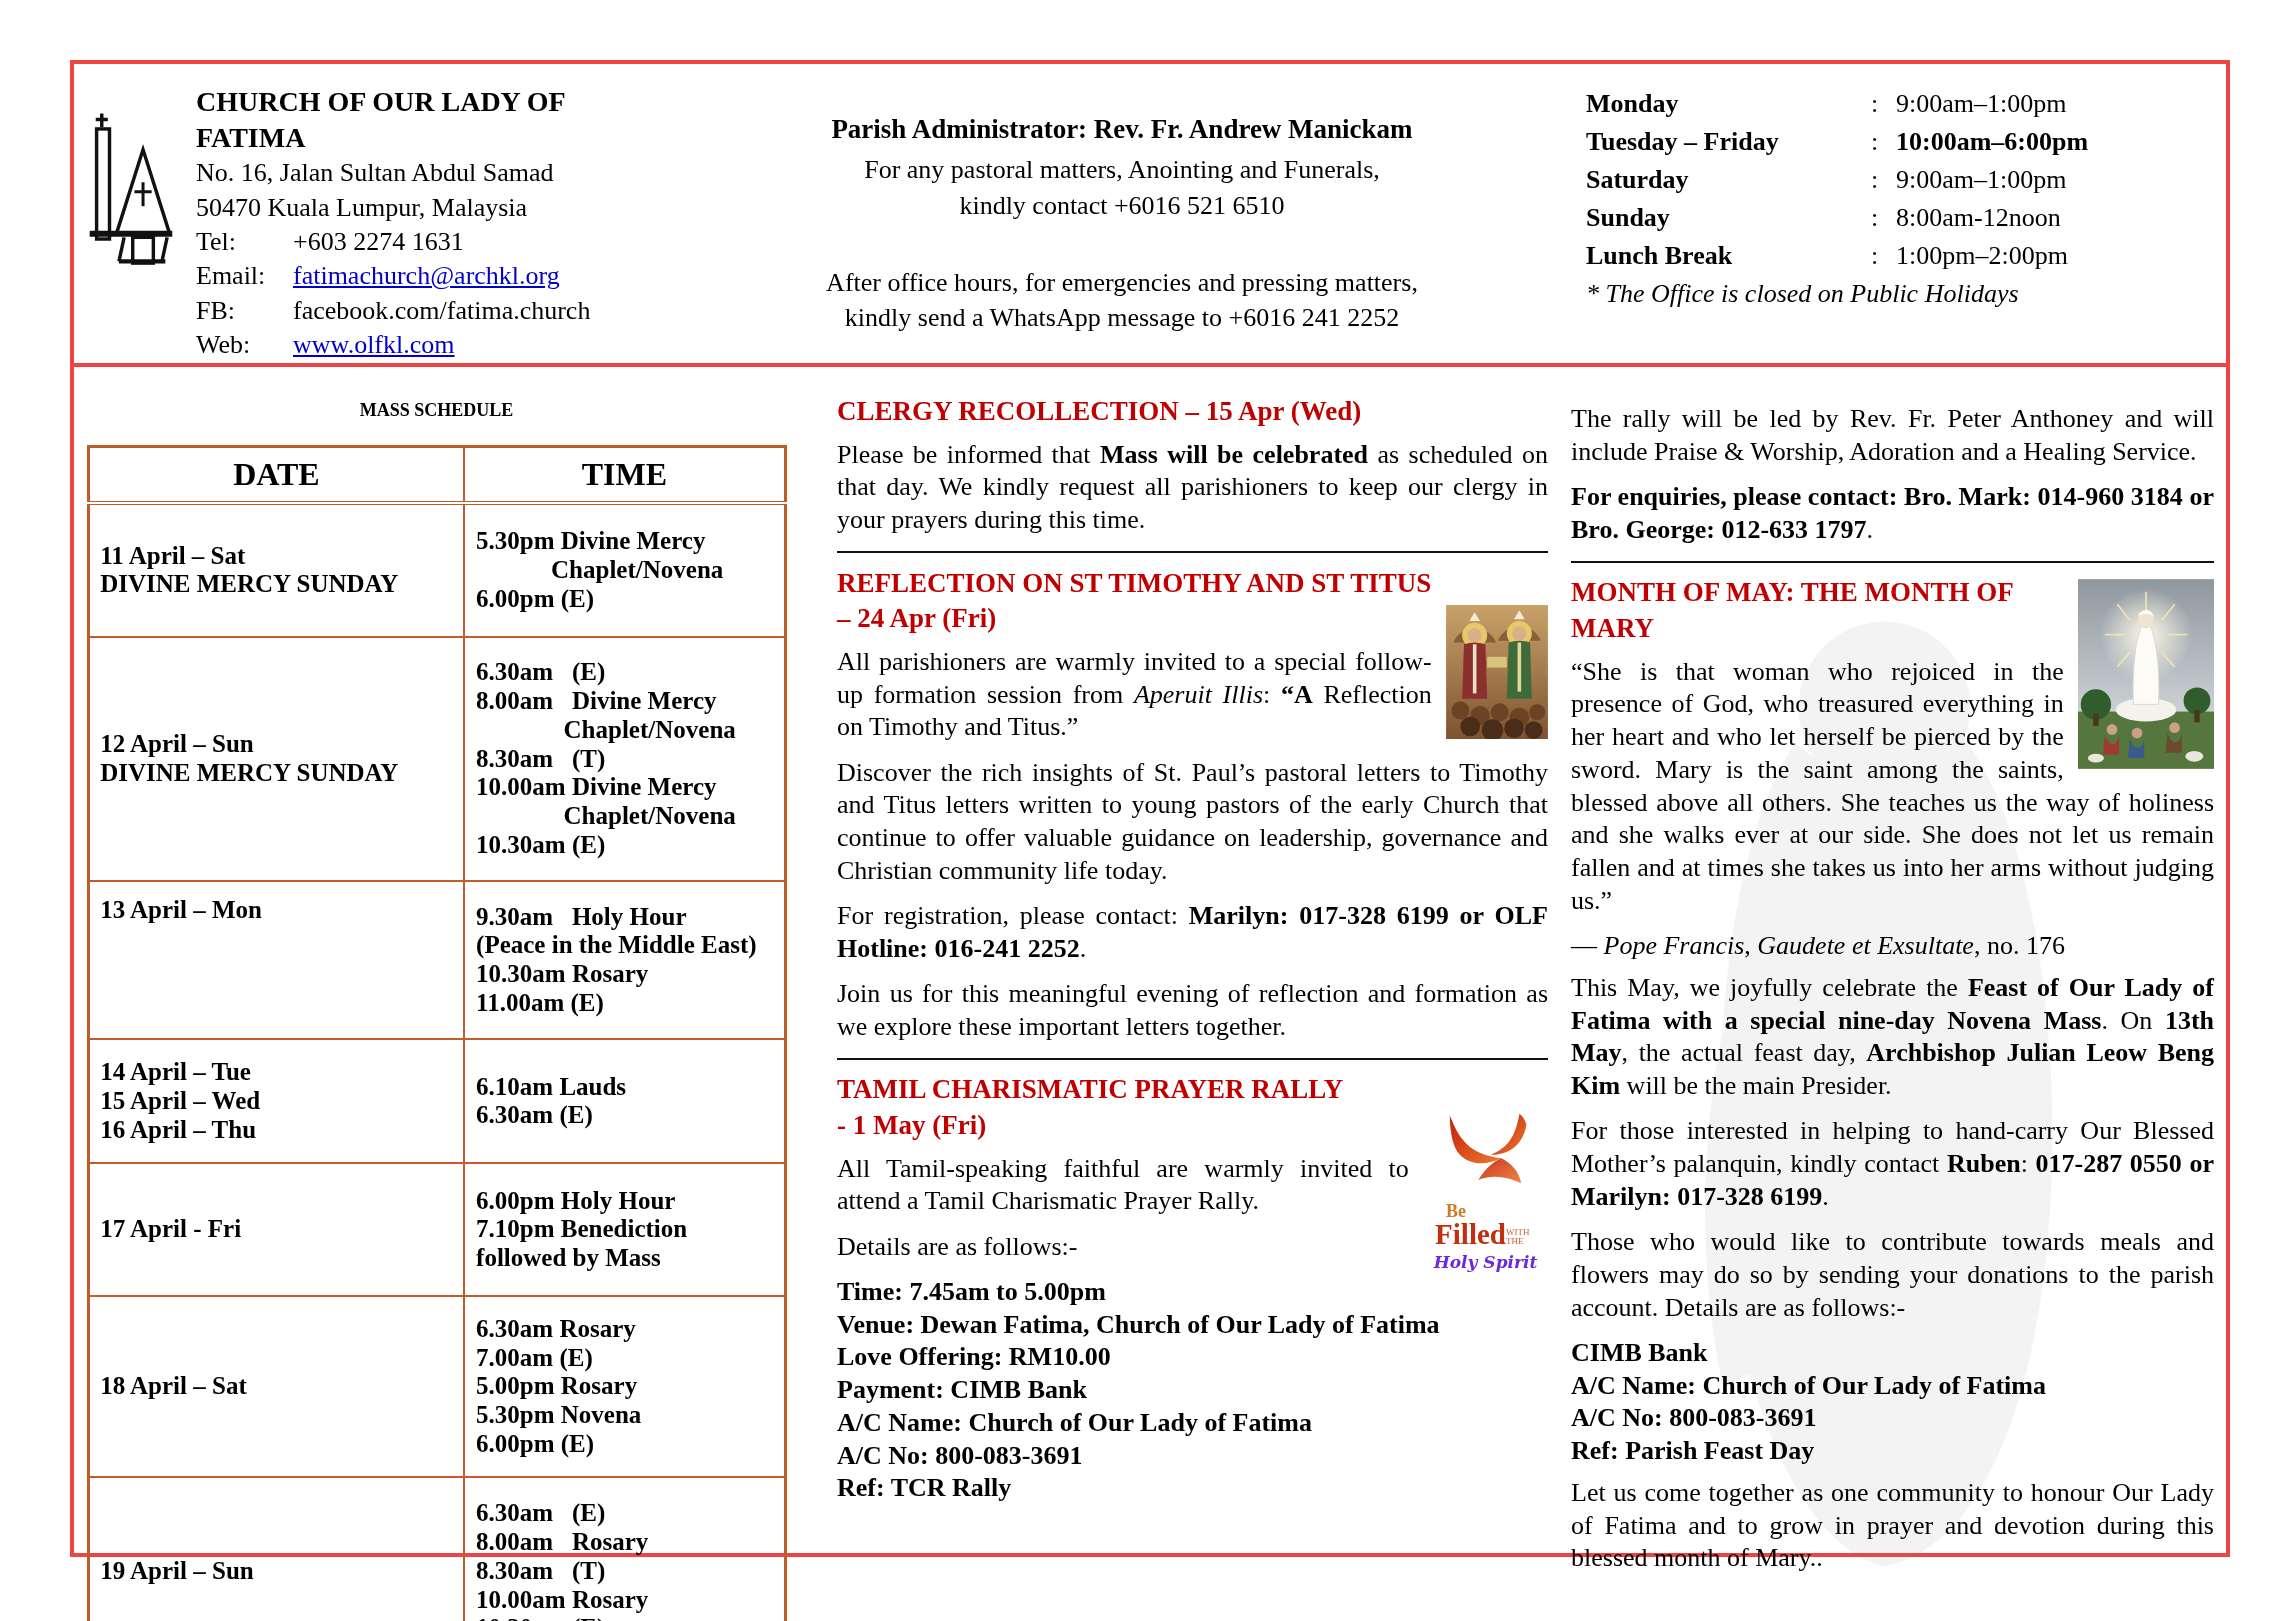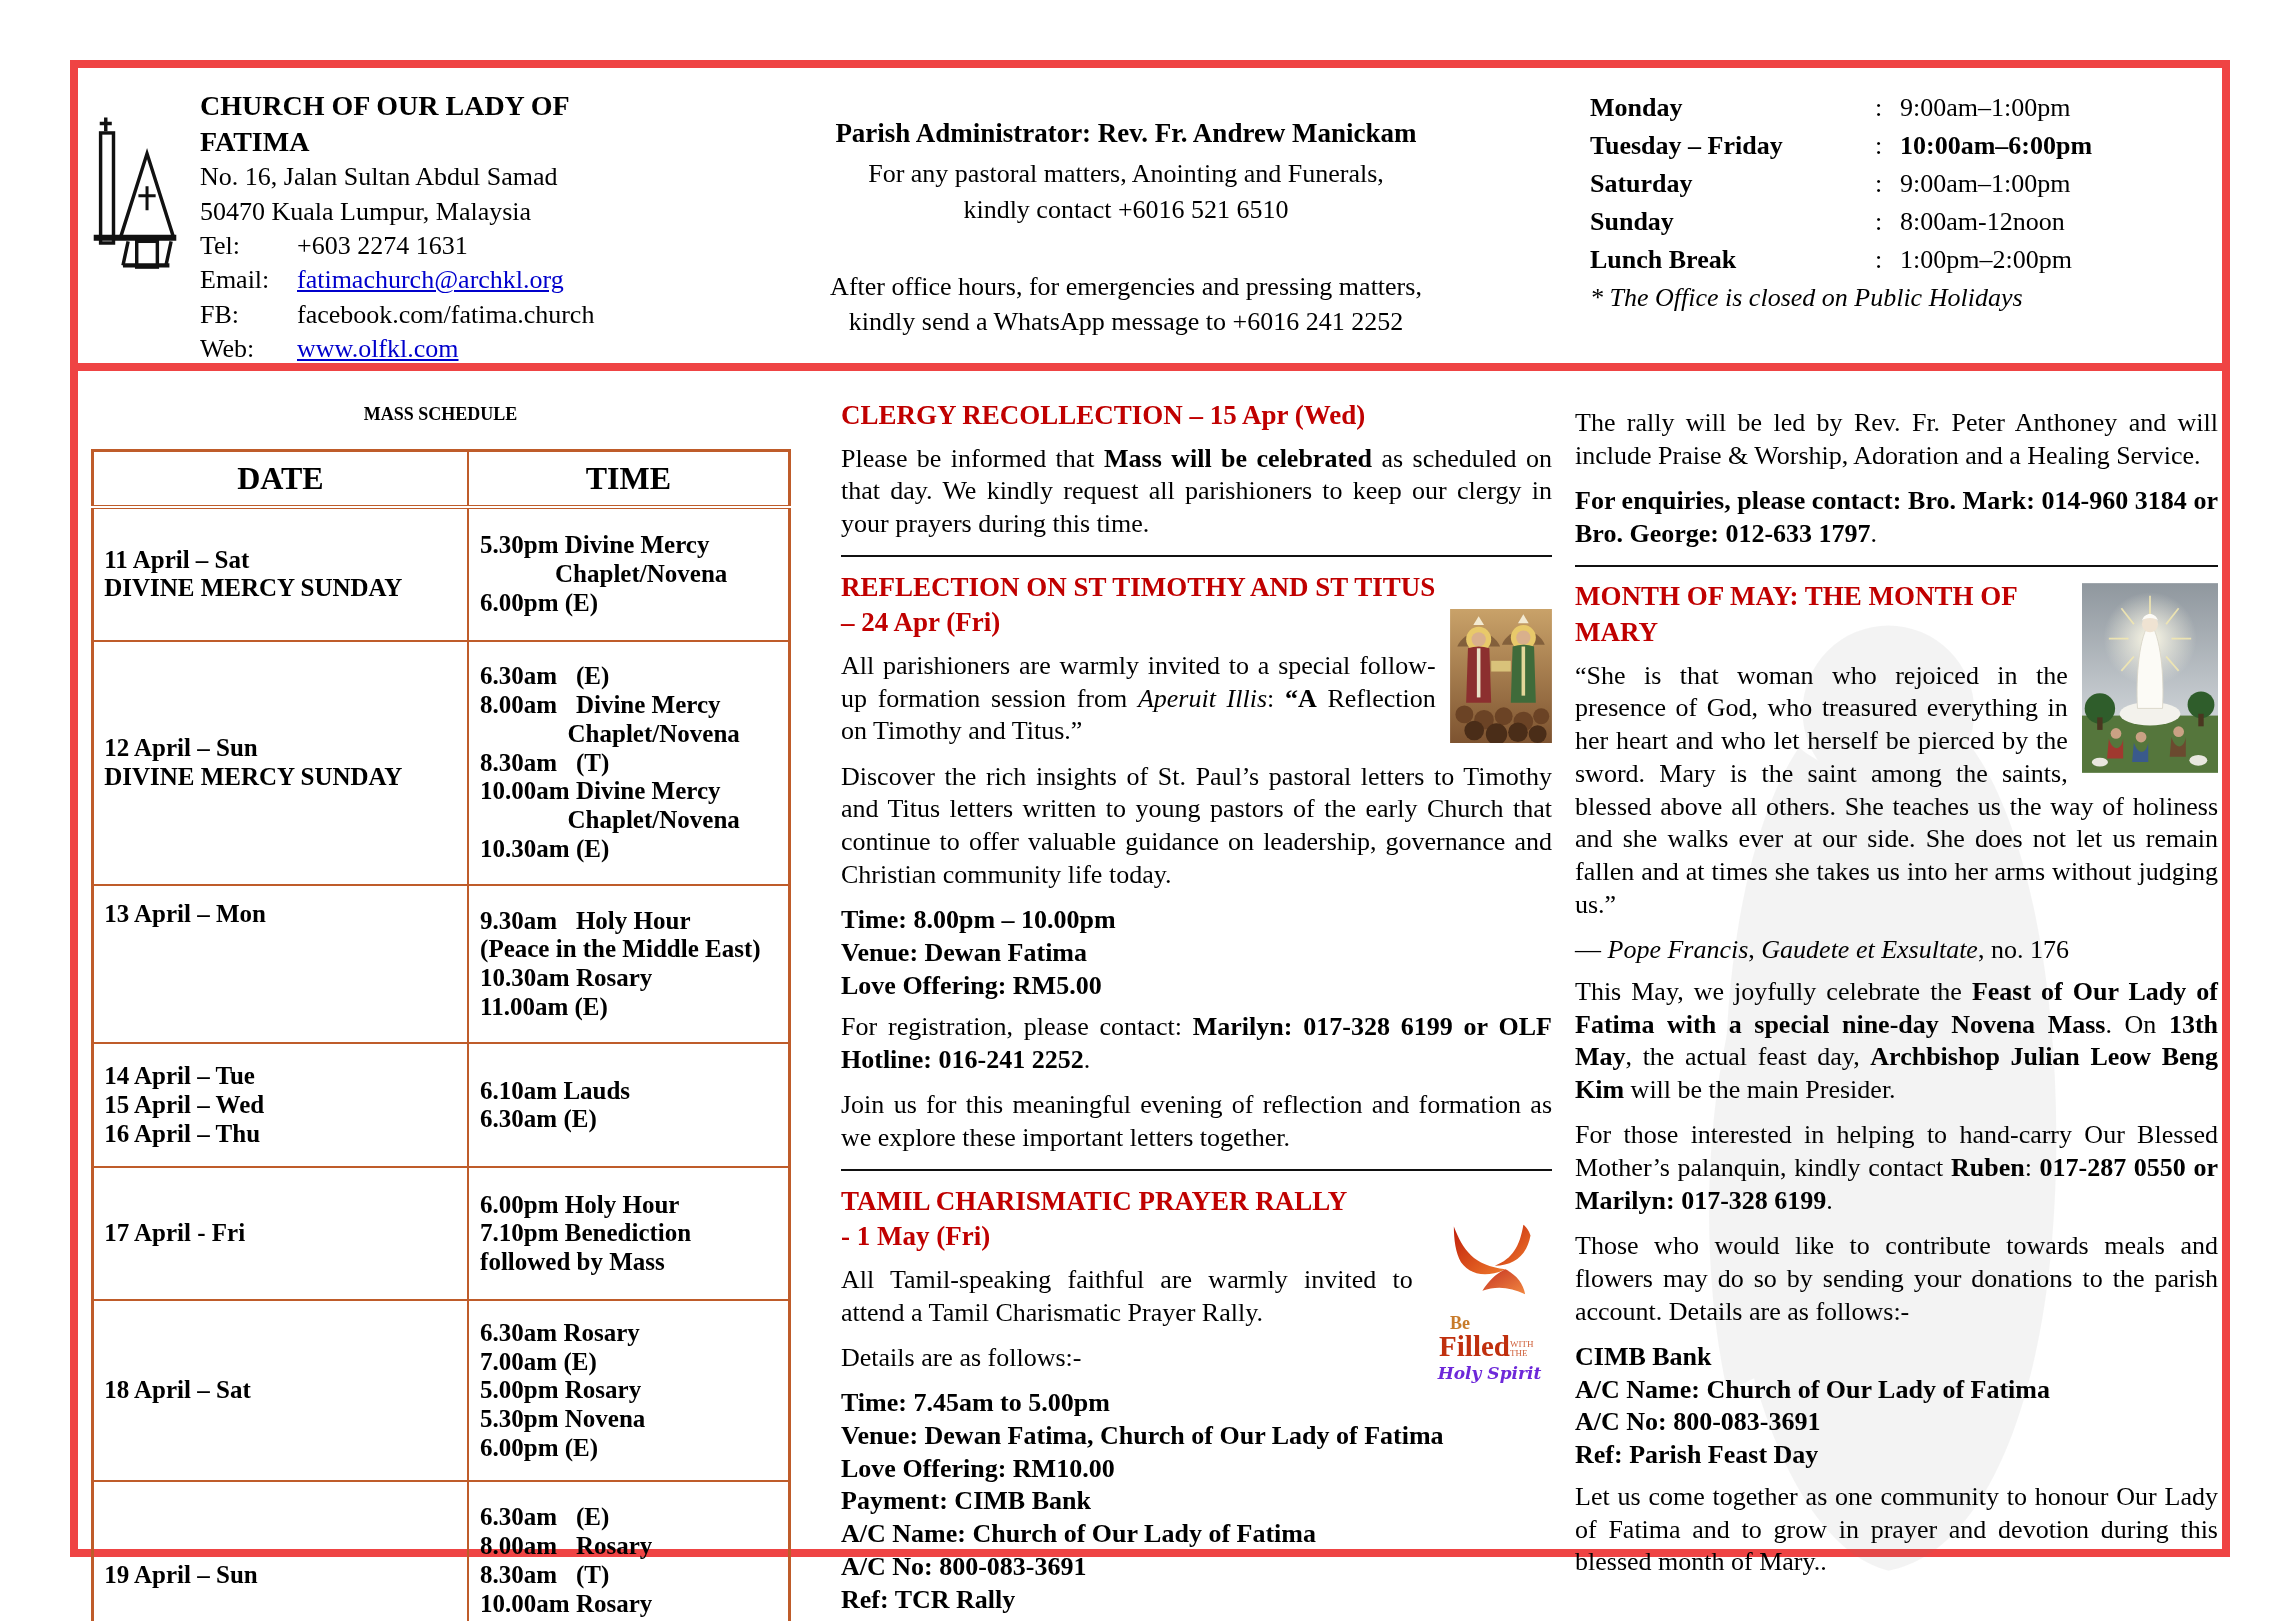--- a/index.html
+++ b/index.html
@@ -1,20 +1,20 @@
 <!DOCTYPE html>
 <html style="font-size:14.3px"><head>
 <meta charset="utf-8">
 <style>
   html,body{margin:0;padding:0;}
   body{
     width:2293px;height:1621px;background:#ffffff;position:relative;overflow:hidden;
     font-family:"Liberation Serif","DejaVu Serif",serif;color:#000;
   }
-  .box{position:absolute;border:8px solid #ef4444;background:#fff;box-sizing:border-box;}
+  .box{position:absolute;border:4px solid #ef4444;background:#fff;box-sizing:border-box;}
   #header-box{left:70px;top:60px;width:2160px;height:311px;}
   #main-box{left:70px;top:363px;width:2160px;height:1194px;}
 
   
   .logo-wrap{position:absolute;left:14.3px;top:41px;width:86px;height:170px;}
   .church-block{position:absolute;left:122px;top:19.7px;width:537px;font-size:26px;line-height:1.32;}
   .church-name{font-weight:bold;font-size:28px;line-height:1.3;}
   .contact-row{display:grid;grid-template-columns:97px auto;}
   .contact-row .lbl{font-weight:normal;}
   a.doc-link{color:#0000cc;text-decoration:underline;}
@@ -283,25 +283,20 @@
             <circle cx="27" cy="136" r="11"></circle>
               <circle cx="52" cy="140" r="12"></circle>
               <circle cx="76" cy="138" r="11"></circle>
               <circle cx="98" cy="140" r="10"></circle>
           </g>
         </svg>
       </div>
       <div class="sec-heading">– 24 Apr (Fri)</div>
       <p class="body"><span>All parishioners are warmly invited to a special follow-up formation session from </span><span class="i">Aperuit Illis</span><span>: </span><span class="b">“A</span><span> Reflection on Timothy and Titus.”</span></p>
       <p class="body">Discover the rich insights of St. Paul’s pastoral letters to Timothy and Titus letters written to young pastors of the early Church that continue to offer valuable guidance on leadership, governance  and Christian community life today.</p>
-      <div class="detail-lines">
-        <div>Time:  8.00pm – 10.00pm</div>
-        <div>Venue: Dewan Fatima</div>
-        <div>Love Offering: RM5.00</div>
-      </div>
       <p class="body"><span>For registration, please contact: </span><span class="b">Marilyn: 017-328 6199 or OLF Hotline: 016-241 2252</span><span>.</span></p>
       <p class="body">Join us for this meaningful evening of reflection and formation as we explore these important letters together.</p>
     </div>
 
     <hr class="divider">
 
     <div>
       <div class="sec-heading">TAMIL CHARISMATIC PRAYER RALLY</div>
       <div class="float-img hs-logo">
         <svg width="125" height="82" viewBox="0 0 140 92" xmlns="http://www.w3.org/2000/svg">

